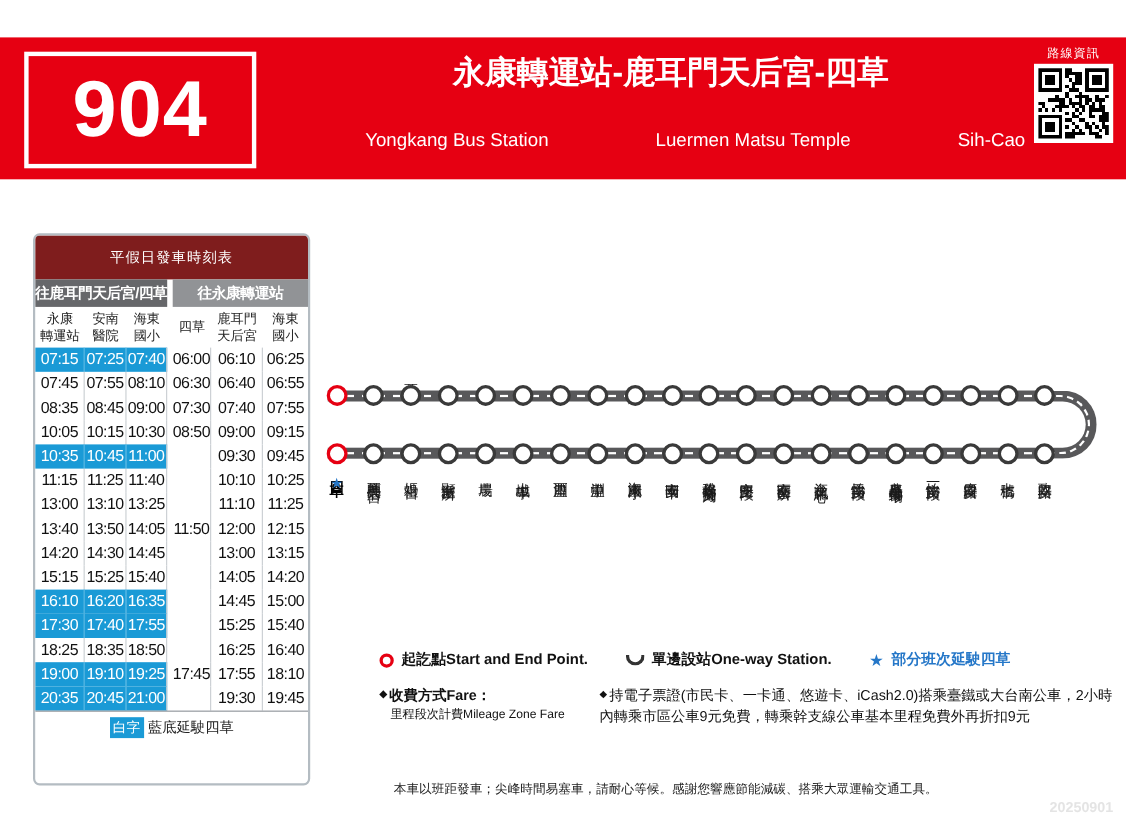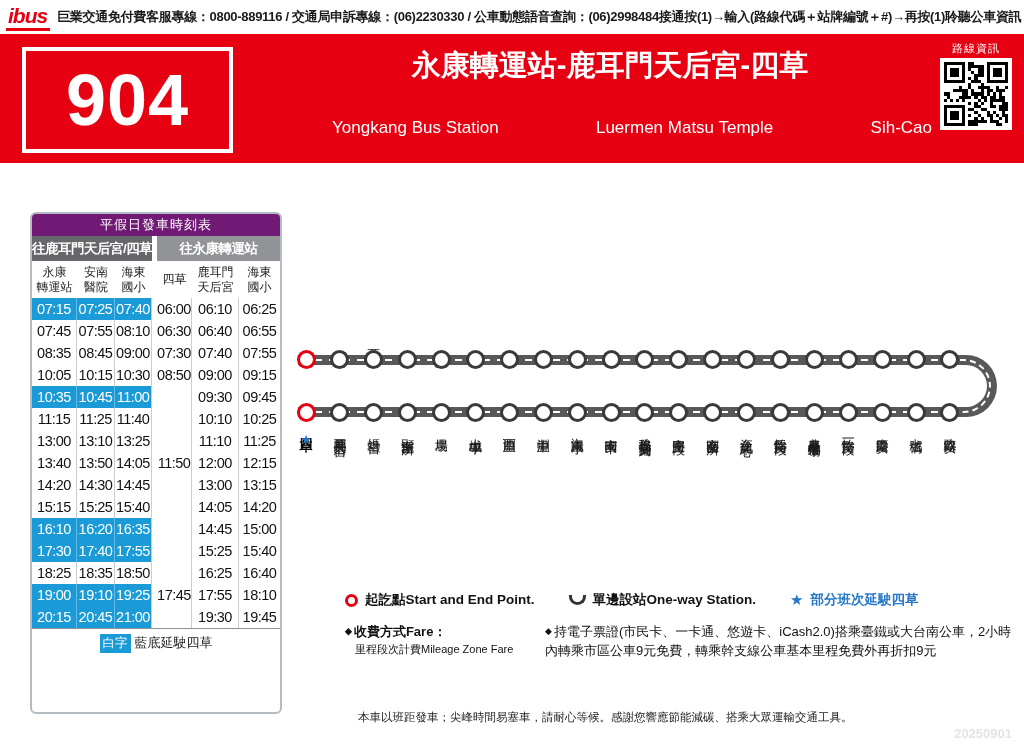--- a/index.html
+++ b/index.html
@@ -25,21 +25,21 @@
                     justify-content:space-between; color:#fff; font-size:17px; }
   .qr-block { position:absolute; right:10px; top:7px; width:76px; text-align:center; }
   .qr-label { color:#fff; font-size:11px; margin-bottom:2px; letter-spacing:1px; }
   .qr-box { width:72px; height:72px; background:#fff; padding:4px; margin:0 auto; }
   .qr-box svg { width:64px; height:64px; display:block; }
 
   
   .tt-panel { position:absolute; left:30px; top:212px; width:252px; height:502px;
               border:2px solid #b4bcc2; border-radius:6px; overflow:hidden; background:#fff;
               display:flex; flex-direction:column; }
-  .tt-title { height:22px; background:#701a75; color:#fff; font-size:13px;
+  .tt-title { height:40px; background:#7f1d1d; color:#fff; font-size:13px;
               display:flex; align-items:center; justify-content:center; letter-spacing:1px; }
   .tt-dirs { display:flex; height:25px; }
   .tt-dir { color:#fff; font-size:13.5px; font-weight:bold; display:flex; align-items:center;
             justify-content:center; white-space:nowrap; letter-spacing:-0.5px; }
   .tt-dir.d0 { width:120px; background:#66676a; margin-right:5px; }
   .tt-dir.d1 { flex:1; background:#919396; }
   .tt-heads { display:flex; height:37px; }
   .tt-sec { display:grid; }
   .tt-sec.left  { width:120px; margin-right:5px; grid-template-columns:45px 38px 37px; }
   .tt-sec.right { flex:1; grid-template-columns:35px 47px 41px; }
@@ -100,24 +100,20 @@
   .diamond { font-size:9px; vertical-align:2px; margin-right:2px; color:#111; }
 
   .bottom-note { position:absolute; left:358px; top:710px; font-size:11.5px; color:#222; }
   .doc-date { position:absolute; right:12px; top:726px; font-size:13px; color:#e4e4e4; font-weight:bold;margin-left:12px; }
 </style>
 </head>
 <body>
 
 <div id="page">
 
-  <div class="topbar">
-    <span class="logo">ibus</span>
-    <span class="service-line">巨業交通免付費客服專線：0800-889116 / 交通局申訴專線：(06)2230330 / 公車動態語音查詢：(06)2998484接通按(1)→輸入(路線代碼＋站牌編號＋#)→再按(1)聆聽公車資訊</span>
-  </div>
 
   <div class="banner">
     <div class="route-box">
       <span class="route-number">904</span>
     </div>
     <div class="route-title">永康轉運站-鹿耳門天后宮-四草</div>
     <div class="route-title-en">
       <span>Yongkang Bus Station</span>
       <span>Luermen Matsu Temple</span>
       <span>Sih-Cao</span>
@@ -455,21 +451,21 @@
             <div class="tt-cell blue">19:25</div>
           </div>
           <div class="tt-sec right">
             <div class="tt-cell">17:45</div>
             <div class="tt-cell">17:55</div>
             <div class="tt-cell">18:10</div>
           </div>
         </div>
         <div class="tt-row">
           <div class="tt-sec left">
-            <div class="tt-cell blue">20:15</div>
+            <div class="tt-cell blue">20:35</div>
             <div class="tt-cell blue">20:45</div>
             <div class="tt-cell blue">21:00</div>
           </div>
           <div class="tt-sec right">
             <div class="tt-cell"></div>
             <div class="tt-cell">19:30</div>
             <div class="tt-cell">19:45</div>
           </div>
         </div>
         <div class="tt-row filler">

